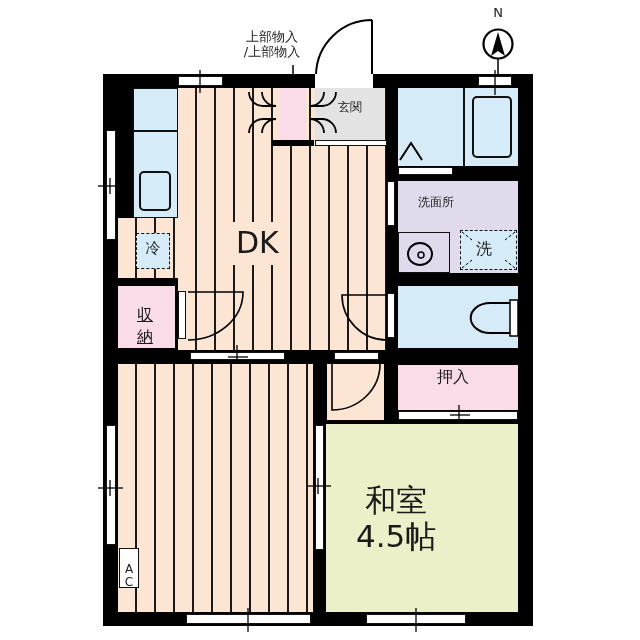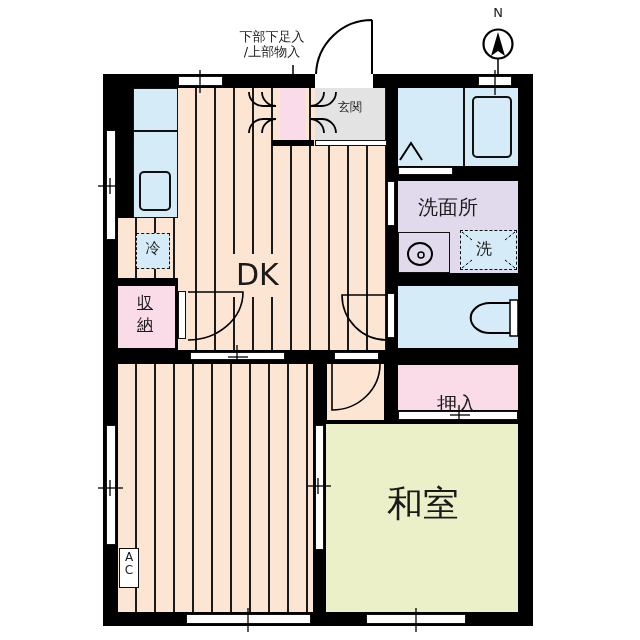--- a/index.html
+++ b/index.html
@@ -5,35 +5,35 @@
   html, body { margin:0; padding:0; background:#ffffff; }
   body { width:640px; height:640px; position:relative; overflow:hidden;
          font-family:"DejaVu Sans", "Liberation Sans", sans-serif; }
   .abs { position:absolute; }
   .wall { position:absolute; background:#000; }
   .room { position:absolute; }
   .wood { background-color:#fde5d3;
           background-image:repeating-linear-gradient(90deg, transparent 0, transparent 17px, #1a1a1a 17px, #1a1a1a 19px); }
   .label { position:absolute; color:#1a1a1a; text-align:center; line-height:1.15; }
   .win { position:absolute; background:#fff; border:1.5px solid #111; box-sizing:border-box; }
-  .bigtxt { background:#fde5d3; padding:2px 6px;margin-top:32px; }
+  .bigtxt { background:#fde5d3; padding:2px 6px; }
   svg { position:absolute; overflow:visible; }
 </style>
 </head>
 <body>
 
 <div class="label" style="left:491px;top:6px;width:14px;font-size:13px;">N</div>
 <svg style="left:480px;top:26px;" width="36" height="36">
   <circle cx="18" cy="18" r="14.5" fill="#fff" stroke="#000" stroke-width="2.2"></circle>
   <polygon points="18,6 11,30 18,25 25,30" fill="#000"></polygon>
   <line x1="18" y1="33" x2="18" y2="48" stroke="#000" stroke-width="1.5"></line>
 </svg>
 
 <div class="label" style="left:222px;top:30px;width:100px;font-size:13px;">
-  <div>下部下足入</div>
+  <div>上部物入</div>
   <div>/上部物入</div>
 </div>
 <svg style="left:0;top:0;" width="640" height="640">
   <line x1="293" y1="65" x2="293" y2="98" stroke="#000" stroke-width="1.5"></line>
 </svg>
 
 <div class="wall" style="left:103px;top:74px;width:430px;height:552px;"></div>
 
 <div class="room wood" style="left:178px;top:88px;width:208px;height:262px;"></div>
 <div class="room wood" style="left:118px;top:218px;width:62px;height:60px;"></div>
@@ -80,21 +80,21 @@
 <svg style="left:0;top:0;" width="640" height="640">
   <polyline points="400,160 411,143 422,160" fill="none" stroke="#000" stroke-width="2"></polyline>
 </svg>
 <div class="win" style="left:478px;top:76px;width:34px;height:10px;"></div>
 <svg style="left:0;top:0;" width="640" height="640">
   <line x1="495" y1="70" x2="495" y2="95" stroke="#000" stroke-width="1.3"></line>
 </svg>
 <div class="abs" style="left:398px;top:167px;width:55px;height:8px;background:#fff;border:1px solid #111;box-sizing:border-box;"></div>
 
 <div class="room" style="left:398px;top:181px;width:120px;height:92px;background:#e0daec;"></div>
-<div class="label" style="left:418px;top:196px;font-size:20px;">洗面所</div>
+<div class="label" style="left:418px;top:196px;font-size:12px;">洗面所</div>
 <div class="abs" style="left:398px;top:232px;width:52px;height:41px;border:1.5px solid #111;box-sizing:border-box;"></div>
 <svg style="left:0;top:0;" width="640" height="640">
   <ellipse cx="420" cy="254" rx="12" ry="11" fill="none" stroke="#000" stroke-width="2"></ellipse>
   <circle cx="421" cy="255" r="3" fill="none" stroke="#000" stroke-width="1.5"></circle>
 </svg>
 <div class="abs" style="left:460px;top:230px;width:57px;height:40px;background:#d5ebf7;border:1.5px dashed #111;box-sizing:border-box;"></div>
 <svg style="left:0;top:0;" width="640" height="640">
   <line x1="462" y1="232" x2="472" y2="240" stroke="#000" stroke-width="1" stroke-dasharray="3,2"></line>
   <line x1="515" y1="232" x2="505" y2="240" stroke="#000" stroke-width="1" stroke-dasharray="3,2"></line>
   <line x1="462" y1="268" x2="472" y2="260" stroke="#000" stroke-width="1" stroke-dasharray="3,2"></line>
@@ -107,30 +107,30 @@
 <svg style="left:0;top:0;" width="640" height="640">
   <path d="M510 303 L490 303 A18 14 0 1 0 490 333 L510 333" fill="none" stroke="#000" stroke-width="2"></path>
   <rect x="510" y="300" width="8" height="36" fill="#fff" stroke="#000" stroke-width="1.5"></rect>
 </svg>
 <div class="abs" style="left:387px;top:293px;width:8px;height:45px;background:#fff;border:1px solid #111;box-sizing:border-box;"></div>
 <svg style="left:0;top:0;" width="640" height="640">
   <path d="M387 340 A45 45 0 0 1 342 295 L387 295" fill="none" stroke="#000" stroke-width="1.6"></path>
 </svg>
 
 <div class="room" style="left:398px;top:365px;width:120px;height:45px;background:#fadbe8;"></div>
-<div class="label" style="left:437px;top:393px;font-size:20px;">押入</div>
+<div class="label" style="left:437px;top:368px;font-size:16px;">押入</div>
 <div class="win" style="left:398px;top:411px;width:120px;height:9px;"></div>
 <svg style="left:0;top:0;" width="640" height="640">
   <line x1="459" y1="405" x2="459" y2="428" stroke="#000" stroke-width="1.3"></line>
   <line x1="450" y1="415" x2="470" y2="415" stroke="#000" stroke-width="1.3"></line>
 </svg>
 
 <div class="room" style="left:118px;top:286px;width:57px;height:62px;background:#fadbe8;"></div>
 <div class="label" style="left:130px;top:292px;font-size:16px;width:30px;line-height:1.4;">
-  <span style="display:block;width:16px;margin:0 auto;word-break:break-all;text-decoration:underline;">収納</span>
+  <span style="display:block;width:16px;margin:12px auto;word-break:break-all;text-decoration:underline;">収納</span>
 </div>
 <div class="abs" style="left:178px;top:291px;width:8px;height:48px;background:#fff;border:1px solid #111;box-sizing:border-box;"></div>
 <svg style="left:0;top:0;" width="640" height="640">
   <path d="M188 292 L243 292 A55 48 0 0 1 188 340" fill="none" stroke="#000" stroke-width="1.6"></path>
 </svg>
 
 <div class="win" style="left:190px;top:352px;width:95px;height:8px;"></div>
 <svg style="left:0;top:0;" width="640" height="640">
   <line x1="237" y1="345" x2="237" y2="369" stroke="#000" stroke-width="1.3"></line>
   <line x1="228" y1="357" x2="248" y2="357" stroke="#000" stroke-width="1.3"></line>
@@ -140,35 +140,36 @@
 <div class="abs" style="left:334px;top:352px;width:45px;height:8px;background:#fff;border:1px solid #111;box-sizing:border-box;"></div>
 <svg style="left:0;top:0;" width="640" height="640">
   <path d="M332 364 L332 410 A48 46 0 0 0 380 364" fill="none" stroke="#000" stroke-width="1.6"></path>
 </svg>
 
 <div class="room wood" style="left:118px;top:364px;width:195px;height:248px;"></div>
 <div class="label bigtxt" style="left:178px;top:450px;font-size:27px;">
 </div>
 <div class="abs" style="left:119px;top:548px;width:20px;height:40px;background:#fff;border:1.3px solid #111;box-sizing:border-box;"></div>
 <div class="label" style="left:119px;top:551px;width:20px;font-size:12px;line-height:1.1;">
-  <span style="display:block;width:9px;margin:0 auto;word-break:break-all;">AC</span>
+  <span style="display:block;width:9px;margin:12px auto;word-break:break-all;">AC</span>
 </div>
 <div class="win" style="left:106px;top:425px;width:10px;height:120px;"></div>
 <svg style="left:0;top:0;" width="640" height="640">
   <line x1="98" y1="488" x2="123" y2="488" stroke="#000" stroke-width="1.3"></line>
   <line x1="110" y1="480" x2="110" y2="496" stroke="#000" stroke-width="1.3"></line>
 </svg>
 <div class="win" style="left:186px;top:614px;width:125px;height:10px;"></div>
 <svg style="left:0;top:0;" width="640" height="640">
   <line x1="248" y1="608" x2="248" y2="632" stroke="#000" stroke-width="1.3"></line>
 </svg>
 
 <div class="room" style="left:326px;top:424px;width:192px;height:188px;background:#ecf0c8;"></div>
-<div class="label" style="left:387px;top:483px;font-size:36px;">
+<div class="label" style="left:356px;top:483px;font-size:31px;">
   <div>和室</div>
+  <div>4.5帖</div>
 </div>
 <div class="win" style="left:315px;top:425px;width:9px;height:125px;"></div>
 <svg style="left:0;top:0;" width="640" height="640">
   <line x1="307" y1="486" x2="331" y2="486" stroke="#000" stroke-width="1.3"></line>
   <line x1="318" y1="478" x2="318" y2="494" stroke="#000" stroke-width="1.3"></line>
 </svg>
 <div class="win" style="left:366px;top:614px;width:100px;height:10px;"></div>
 <svg style="left:0;top:0;" width="640" height="640">
   <line x1="416" y1="608" x2="416" y2="632" stroke="#000" stroke-width="1.3"></line>
 </svg>

